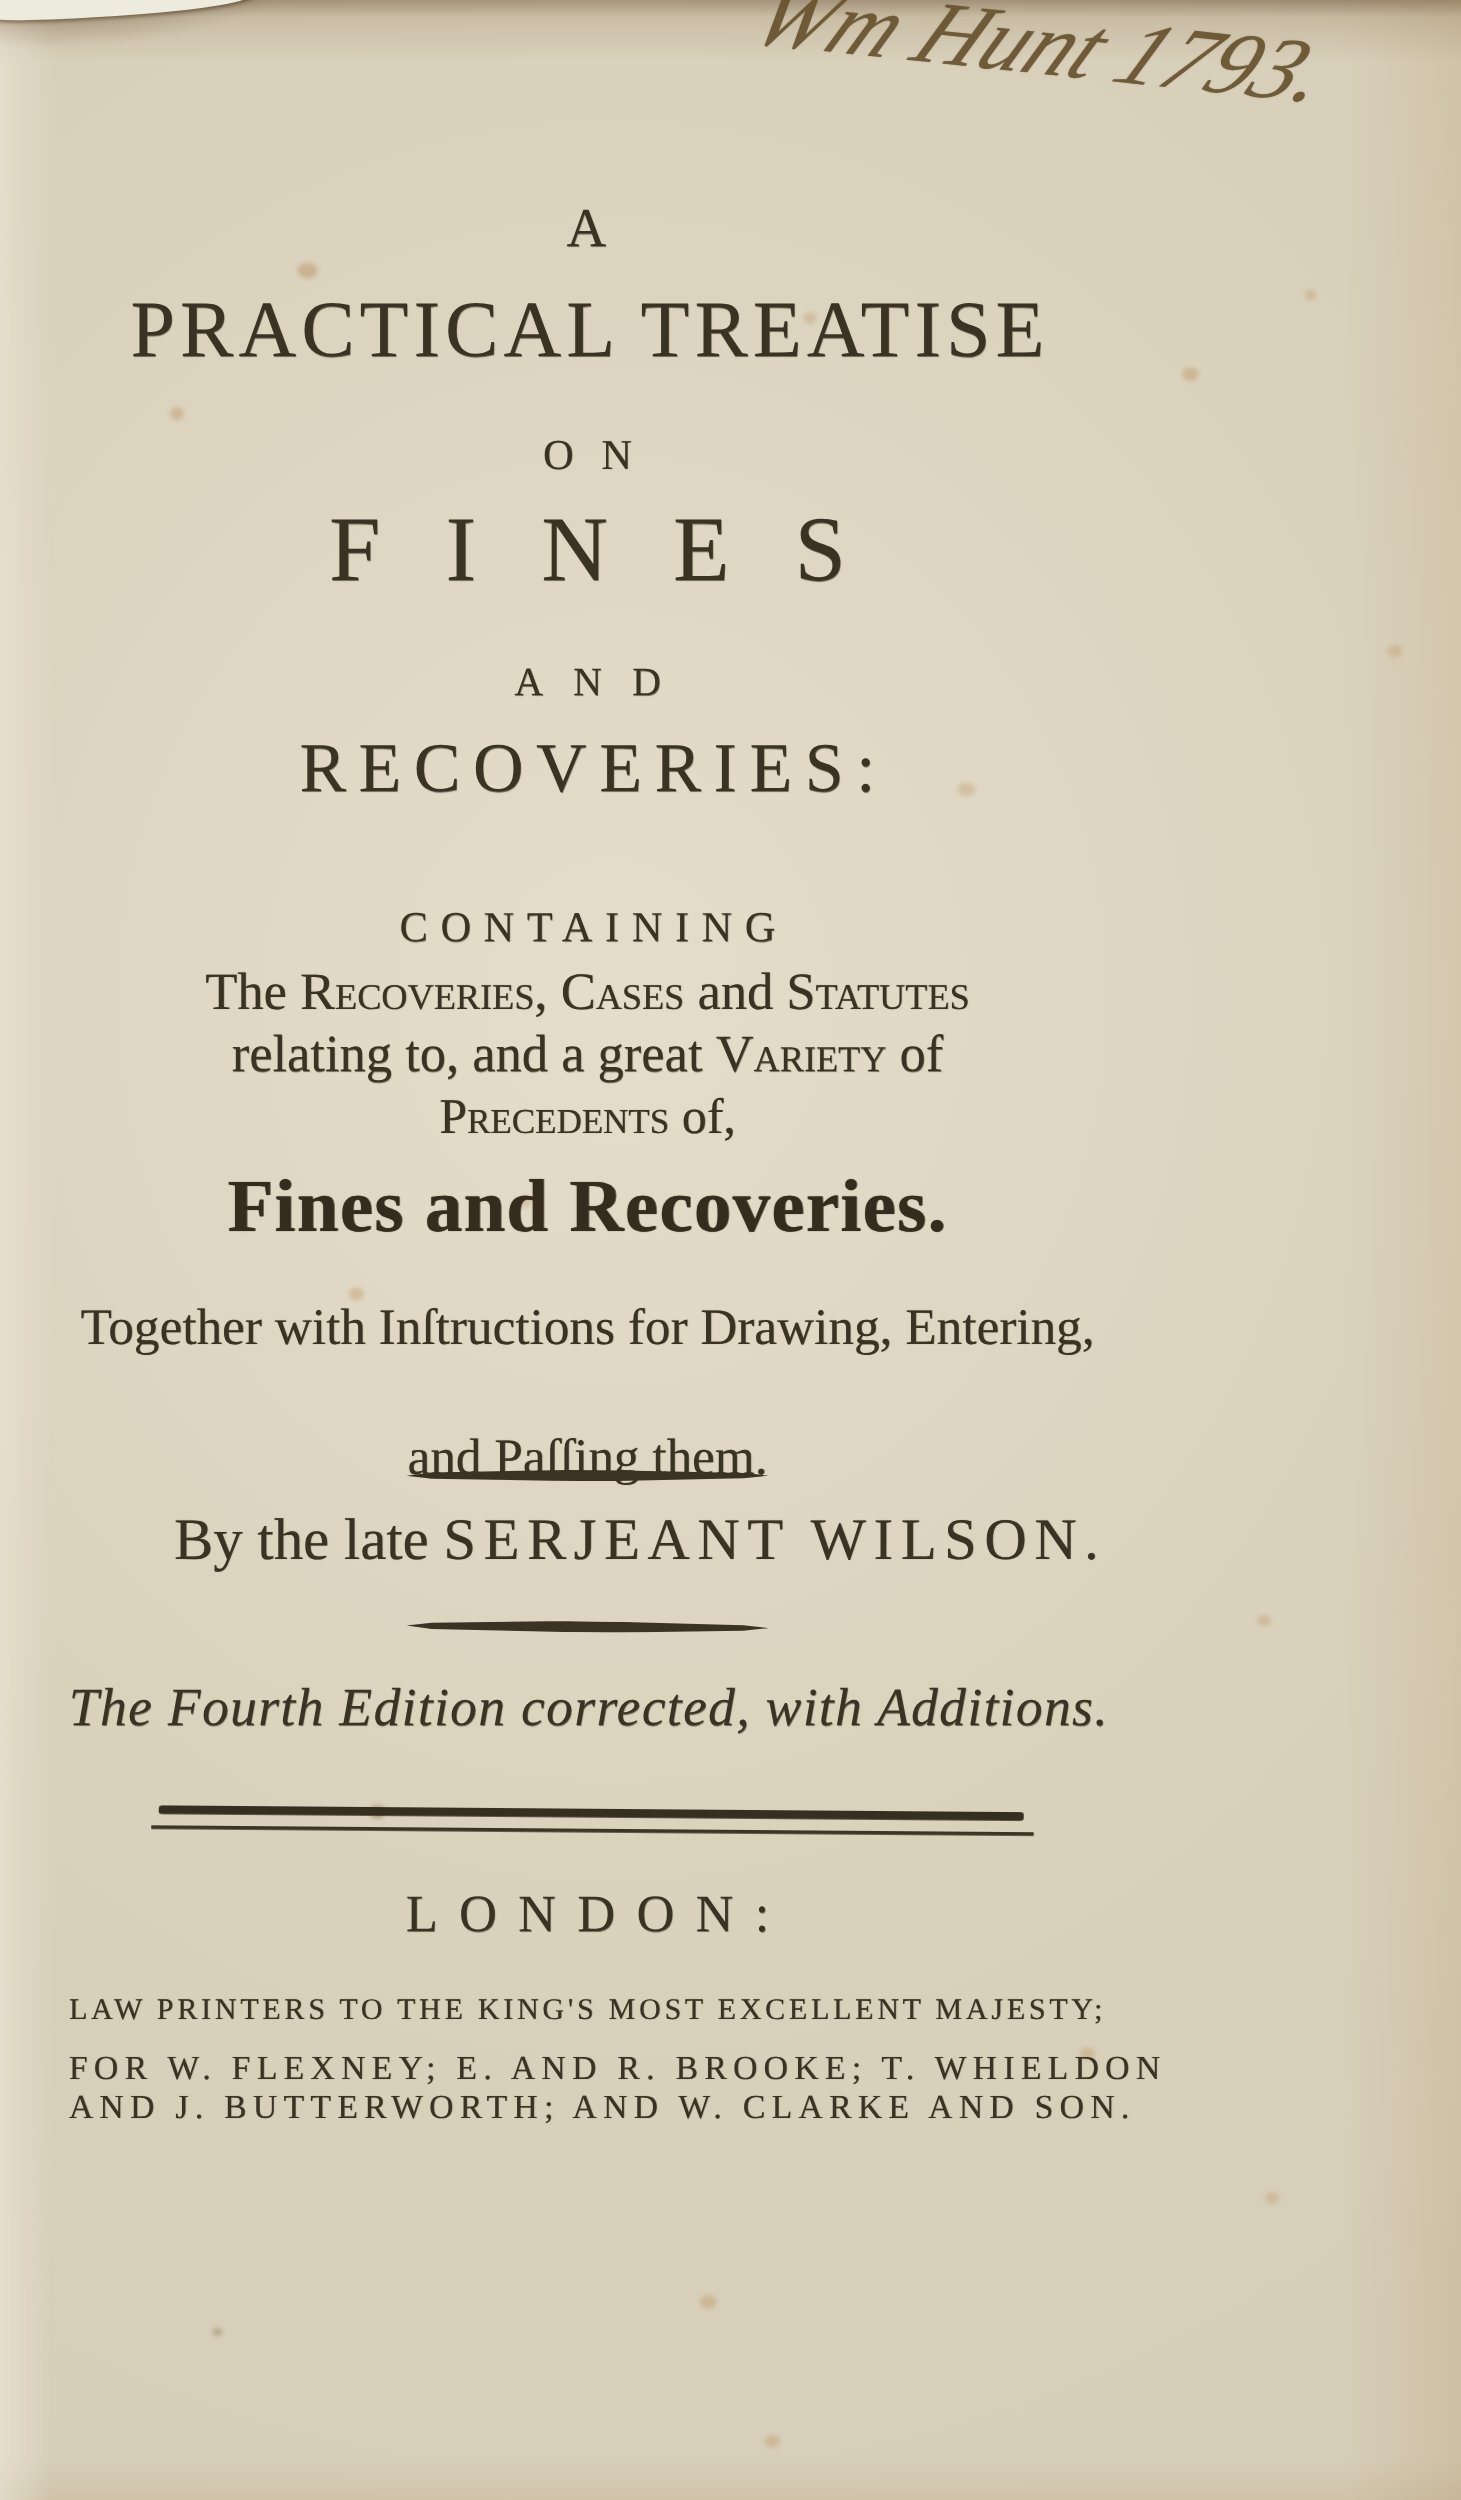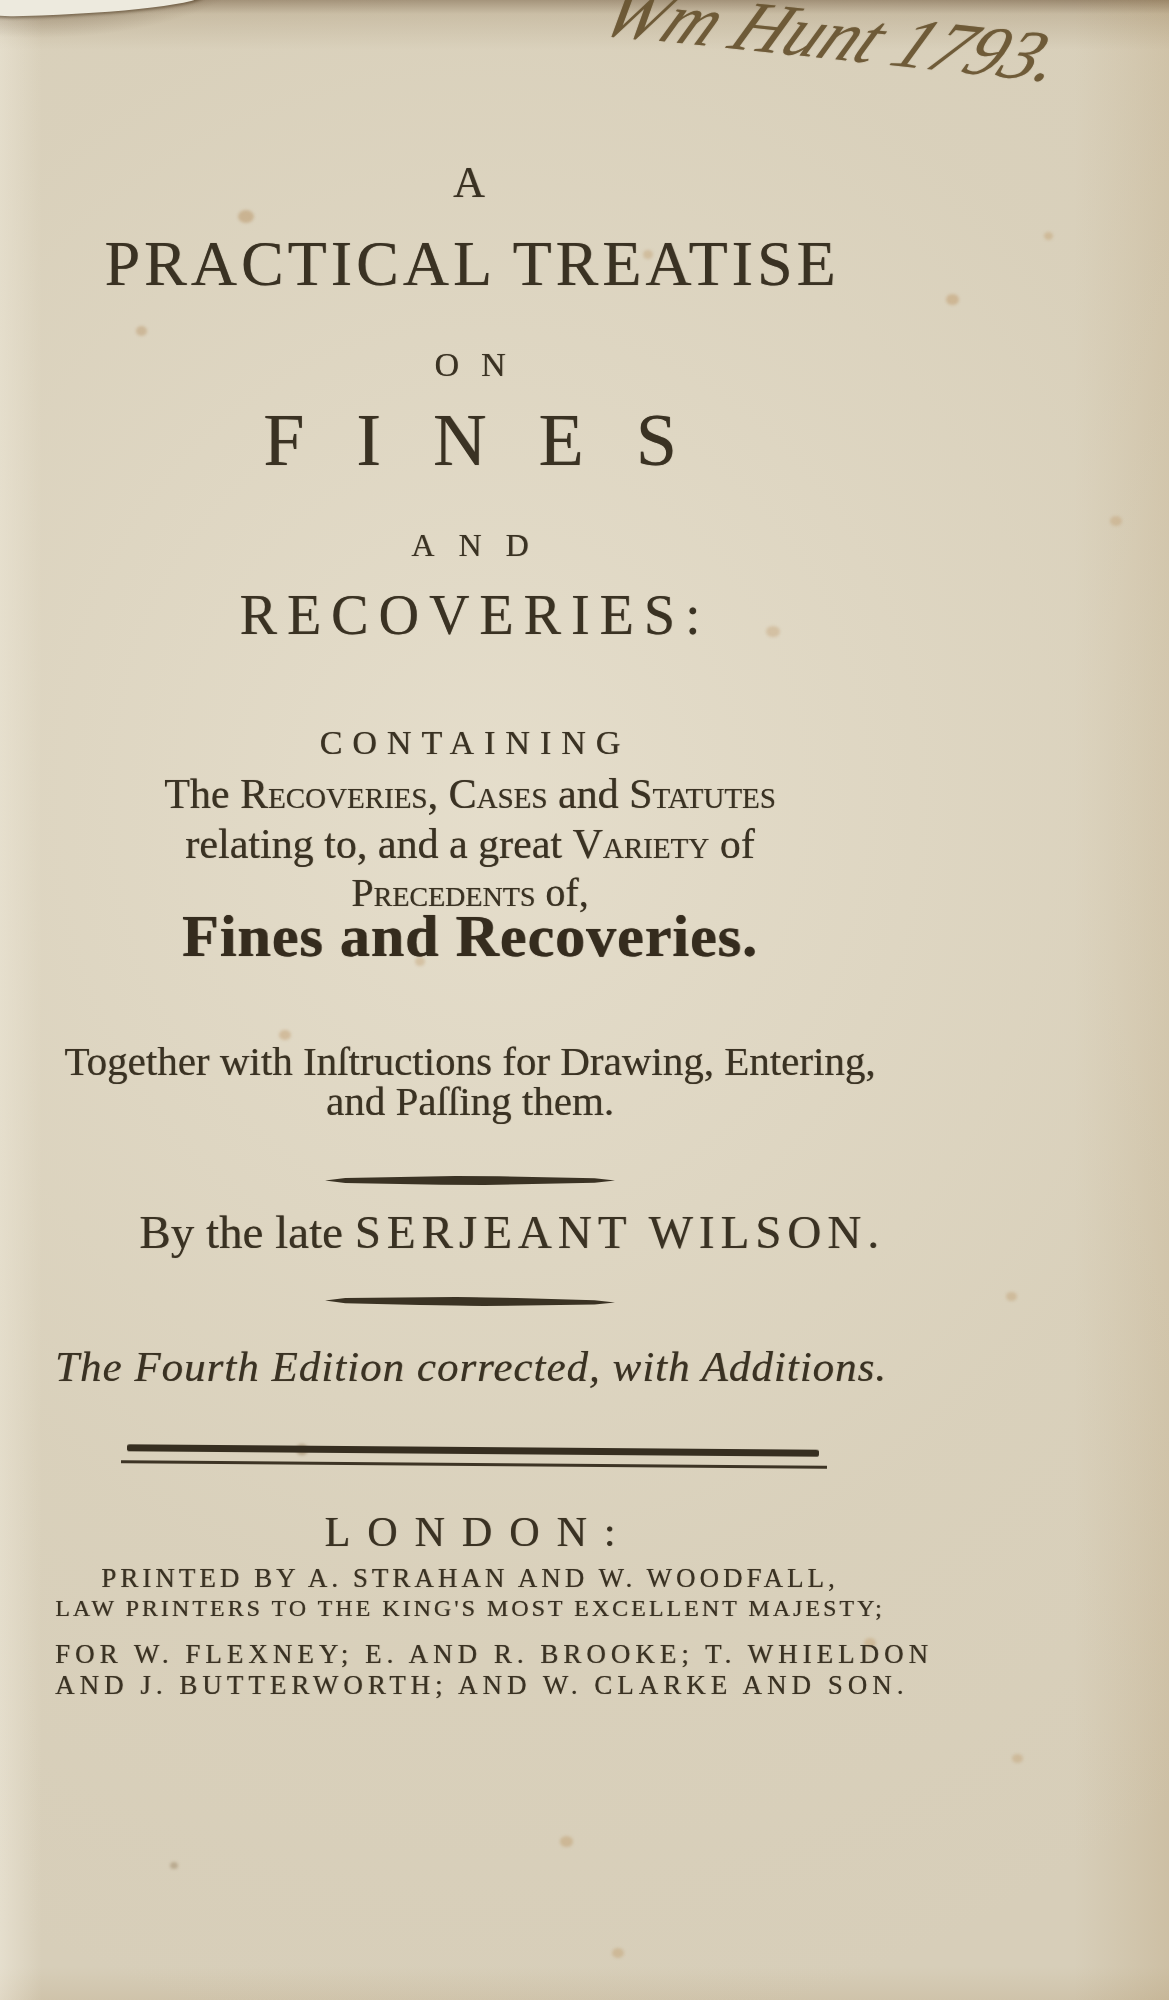--- a/index.html
+++ b/index.html
@@ -51,24 +51,24 @@
   .l-article    {top:160px;font-size:44px;letter-spacing:2px;}
   .l-practical  {top:230px;font-size:64px;letter-spacing:4px;padding-left:4px;}
   .l-on         {top:347px;font-size:34px;letter-spacing:22px;padding-left:22px;}
   .l-fines      {top:402px;font-size:74px;letter-spacing:52px;padding-left:52px;}
   .l-and        {top:529px;font-size:32px;letter-spacing:24px;padding-left:24px;}
   .l-recoveries {top:586px;font-size:56px;letter-spacing:10px;padding-left:10px;font-family:Liberation Serif, serif;}
   .l-containing {top:725px;font-size:34px;letter-spacing:10px;padding-left:10px;}
   .l-principles {top:772px;font-size:42px;}
   .l-relating   {top:822px;font-size:42px;}
   .l-precedents {top:872px;font-size:40px;}
-  .l-blackletter{top:905px;font-size:60px;font-weight:bold;letter-spacing:1px;
+  .l-blackletter{top:934px;font-size:60px;font-weight:bold;letter-spacing:1px;
                  color:#352c1e;text-shadow:0.8px 0 0 rgba(53,44,30,.6),0 0 1px rgba(53,44,30,.6);}
   .l-together   {top:1040px;font-size:41px;}
-  .l-passing    {top:1080px;font-size:41px;}
+  .l-passing    {top:1144px;font-size:41px;}
   .l-author     {top:1208px;font-size:47px;text-align:right;}
   .l-edition    {top:1344px;font-size:43px;font-style:italic;letter-spacing:1px;}
   .l-london     {top:1510px;font-size:42px;letter-spacing:17px;padding-left:17px;}
   .l-imprint1   {top:1564px;font-size:27px;letter-spacing:4px;}
   .l-imprint2   {top:1596px;font-size:24px;letter-spacing:3px;}
   .l-imprint3   {top:1640px;font-size:27px;letter-spacing:5px;}
   .l-imprint4   {top:1671px;font-size:27px;letter-spacing:5px;}
   .l-year       {top:1720px;font-size:44px;letter-spacing:3px;}
   .rule-swell{
     position:absolute;left:270px;width:290px;height:9px;background:#3a3223;
@@ -137,19 +137,18 @@
     <div class="line l-author"><span>By the late </span><span class="spcaps">SERJEANT WILSON.</span></div>
 
     <div class="rule-swell rs2"></div>
 
     <div class="line l-edition">The Fourth Edition corrected, with Additions.</div>
 
     <div class="rule-thick"></div>
     <div class="rule-thin"></div>
 
     <div class="line l-london">LONDON:</div>
-    <div class="line l-imprint1">PRINTED BY A. STRAHAN AND W. WOODFALL,</div>
     <div class="line l-imprint2">LAW PRINTERS TO THE KING'S MOST EXCELLENT MAJESTY;</div>
     <div class="line l-imprint3">FOR W. FLEXNEY; E. AND R. BROOKE; T. WHIELDON</div>
     <div class="line l-imprint4">AND J. BUTTERWORTH; AND W. CLARKE AND SON.</div>
 
   </div>
 </div>
 
 </body></html>

